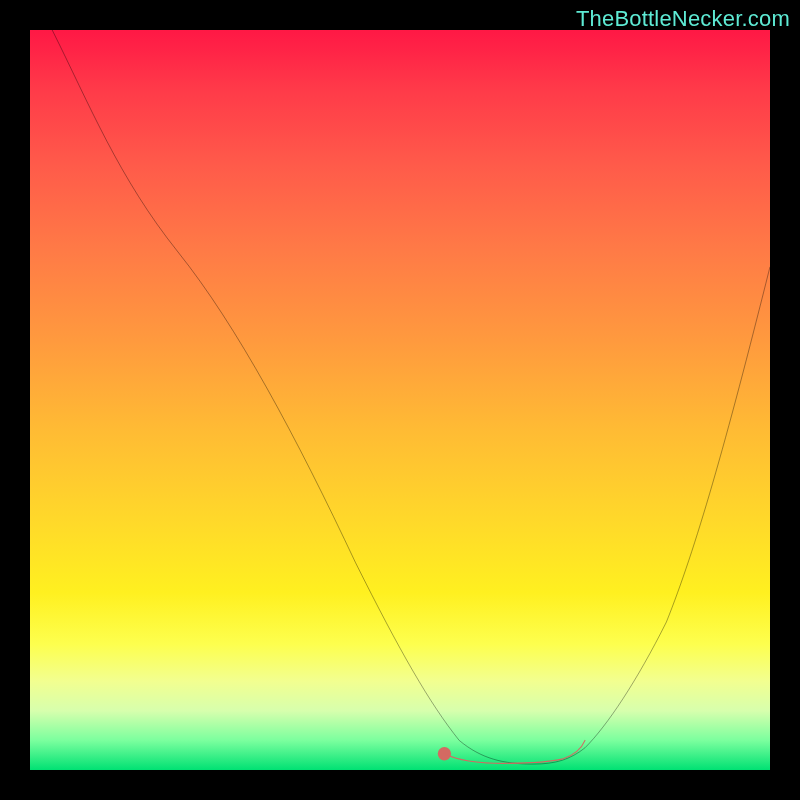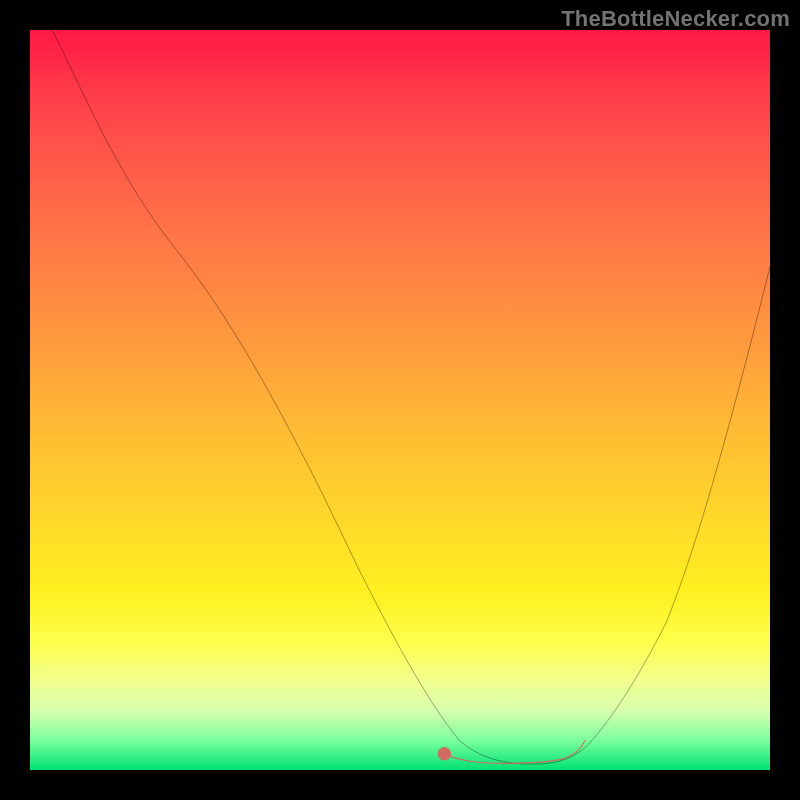--- a/index.html
+++ b/index.html
@@ -42,24 +42,24 @@
       #f2ff90 88%,
       #d7ffad 92%,
       #7bff9e 96%,
       #00e173 100%
     );
   }
   .attribution {
     position: absolute;
     top: 6px;
     right: 10px;
-    color: #737373;
+    color: #5eead4;
     font-size: 22px;
     letter-spacing: 0.2px;
-    font-weight: 700;
+    font-weight: 400;
   }
   svg.curve {
     position: absolute;
     inset: 0;
   }
 </style>
 </head>
 <body>
 
 <div class="frame">

